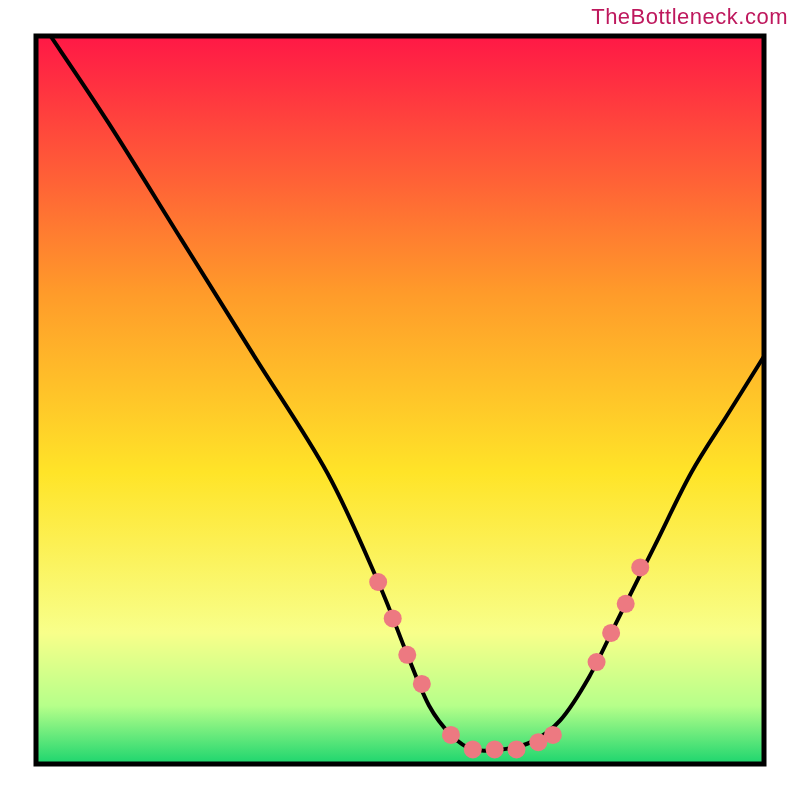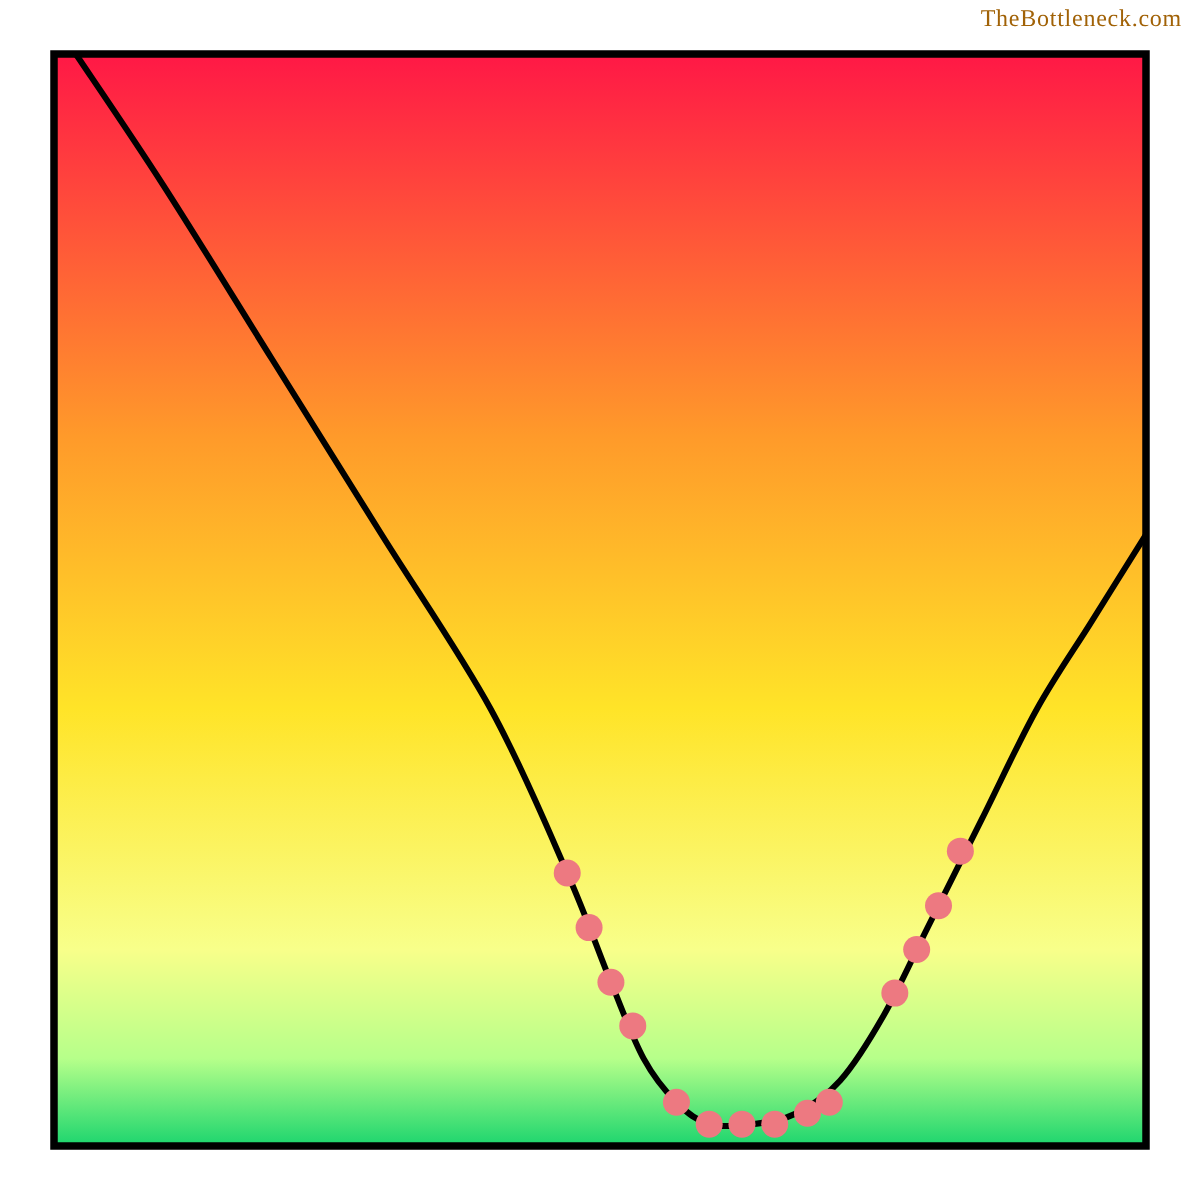--- a/index.html
+++ b/index.html
@@ -12,25 +12,24 @@
   }
   .outer {
     position: relative;
     width: 800px;
     height: 800px;
   }
   .watermark {
     position: absolute;
     top: 4px;
     right: 12px;
-    color: #a16207;
-    font-size: 16px;
+    color: #be185d;
+    font-size: 22px;
     letter-spacing: 0.5px;
     z-index: 10;
-    font-family: Liberation Serif, serif;
   }
   svg.chart {
     position: absolute;
     left: 0;
     top: 0;
     width: 800px;
     height: 800px;
     display: block;
   }
 </style>

